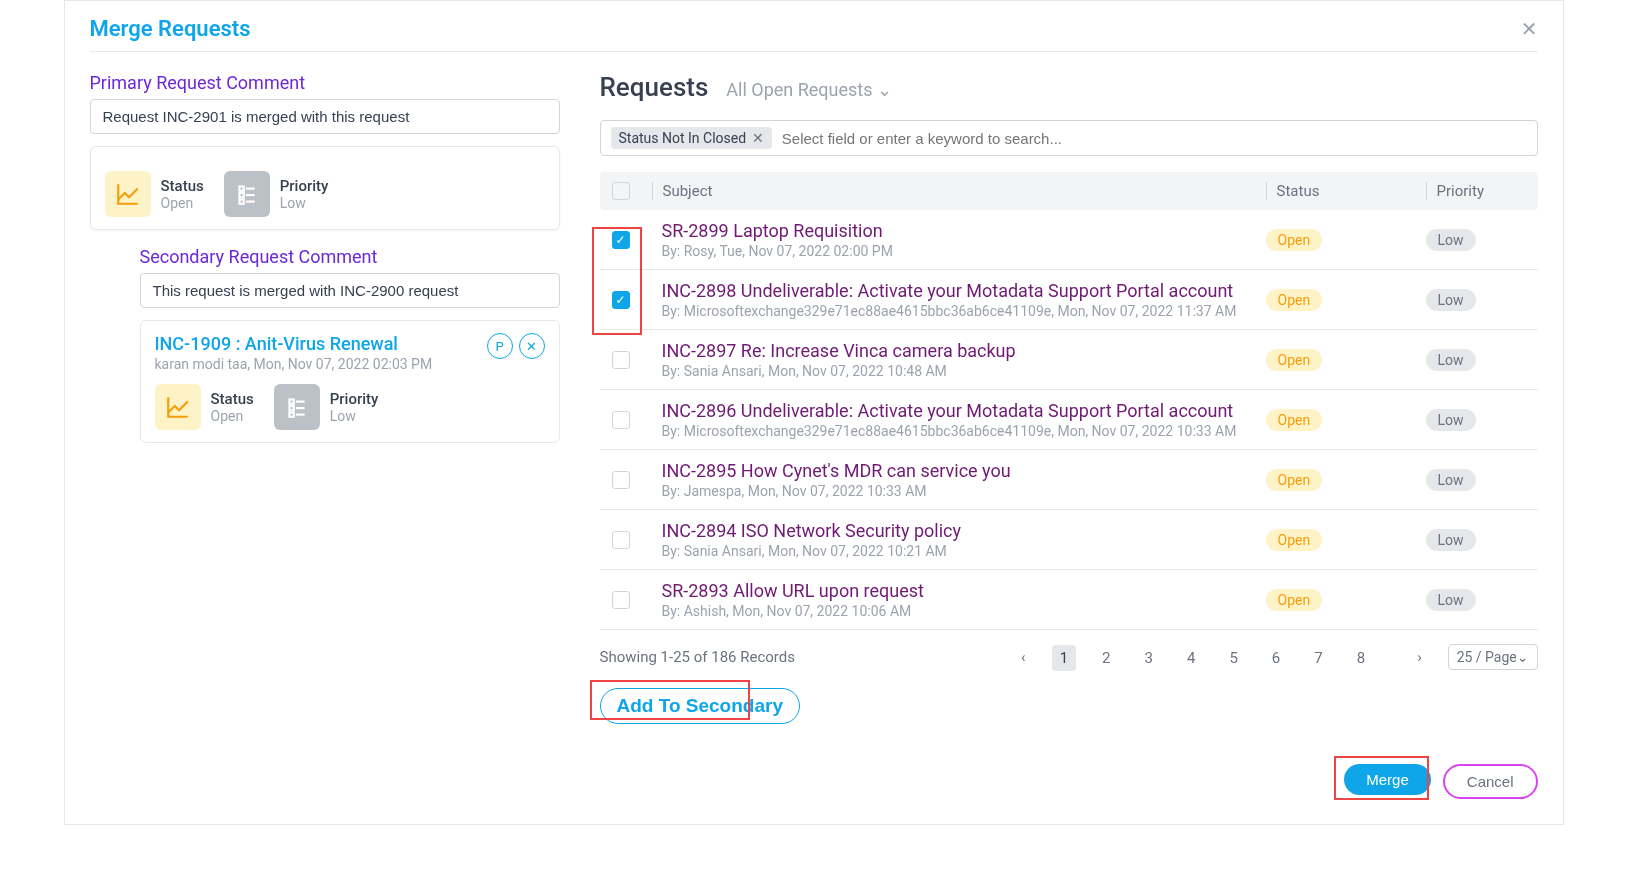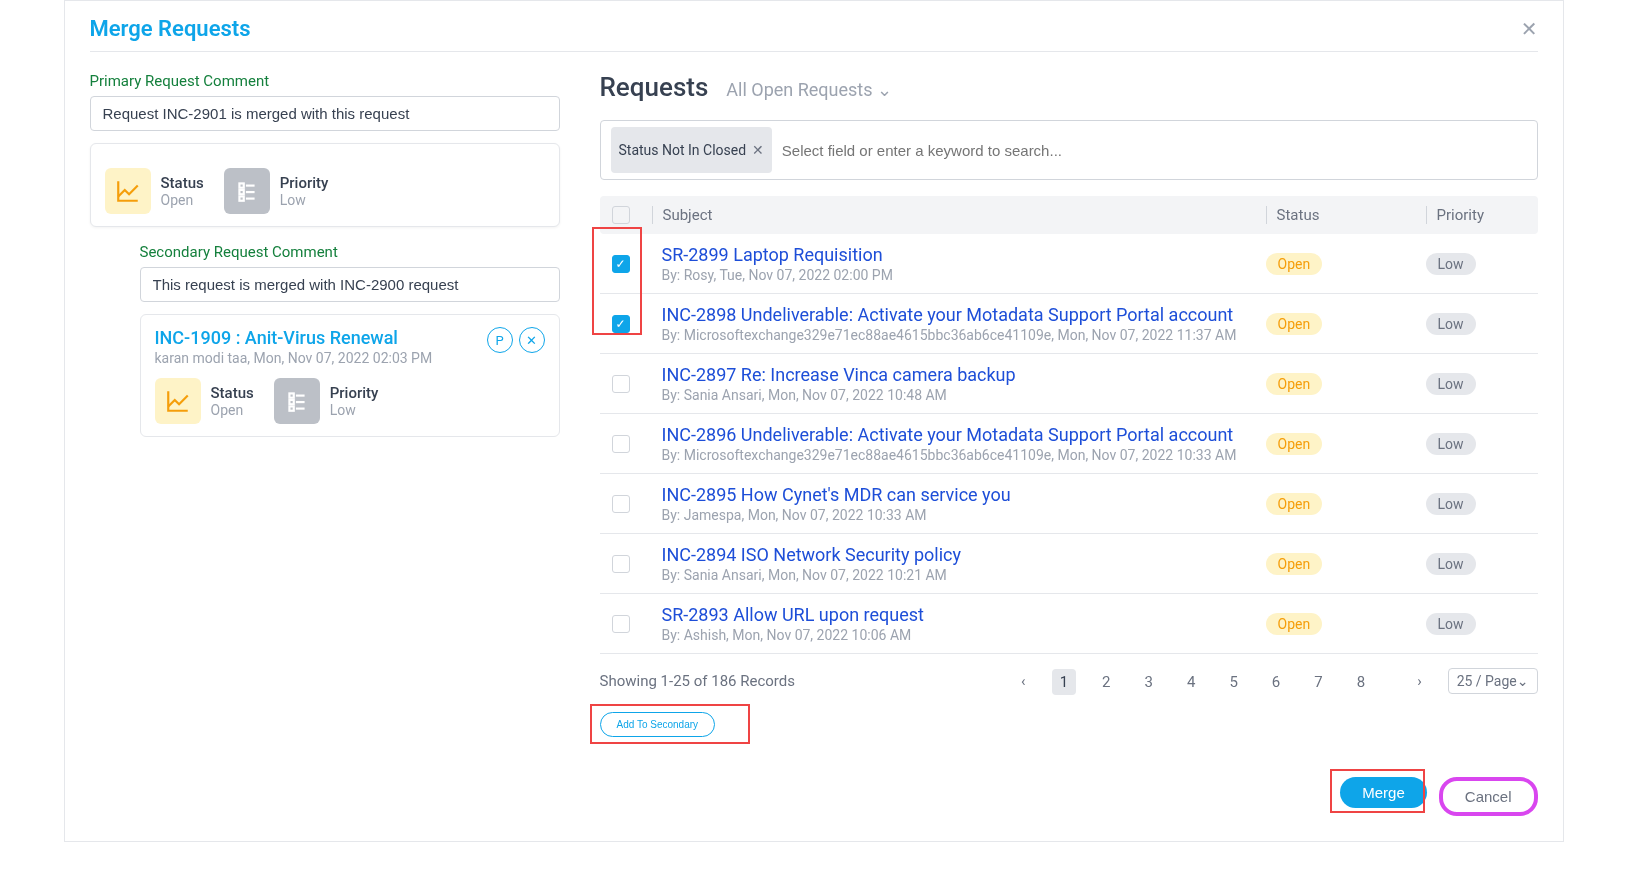--- a/index.html
+++ b/index.html
@@ -4,72 +4,72 @@
 <style>
 * { box-sizing: border-box; margin: 0; padding: 0; }
 body { font-family: -apple-system, BlinkMacSystemFont, 'Segoe UI', Roboto, sans-serif; background: #fff; color: #5a5a5a; }
 .modal { width: 1500px; margin: 0 auto; padding: 15px 25px; border: 1px solid #e5e7eb; border-radius: 0; position: relative; }
 .modal-header { border-bottom: 1px solid #e5e7eb; padding-bottom: 10px; margin-bottom: 20px; display: flex; justify-content: space-between; align-items: center; }
 .modal-title { color: #0ea5e9; font-size: 22px; font-weight: 600; }
 .close-x { color: #9ca3af; font-size: 20px; cursor: pointer; }
 .content { display: flex; gap: 40px; }
 .left-panel { width: 470px; flex-shrink: 0; }
 .right-panel { flex: 1; }
-.field-label { color: #15803d; font-size: 15px; margin-bottom: 6px; }
+.field-label { color: #6d28d9; font-size: 18px; margin-bottom: 6px; }
 .text-input { width: 100%; padding: 8px 12px; border: 1px solid #d1d5db; border-radius: 4px; font-size: 15px; color: #374151; }
 .card { background: #fff; border: 1px solid #e5e7eb; border-radius: 6px; padding: 12px 14px; margin-top: 12px; box-shadow: 0 1px 3px rgba(0,0,0,0.05); }
 .card-title { color: #0ea5e9; font-size: 20px; font-weight: 500; }
 .card-meta { color: #9ca3af; font-size: 14px; margin-top: 2px; }
 .card-actions { float: right; display: flex; gap: 6px; }
 .icon-circle { width: 26px; height: 26px; border: 1.5px solid #0ea5e9; border-radius: 50%; display: flex; align-items: center; justify-content: center; color: #0ea5e9; font-size: 13px; cursor: pointer; }
 .badge-row { display: flex; gap: 20px; margin-top: 12px; }
 .badge-block { display: flex; align-items: center; gap: 10px; }
 .badge-icon { width: 46px; height: 46px; border-radius: 6px; display: flex; align-items: center; justify-content: center; }
 .badge-icon.status { background: #fef3c7; color: #f59e0b; }
 .badge-icon.priority { background: #bcc0c7; color: #fff; }
 .badge-text .lbl { color: #374151; font-size: 15px; font-weight: 500; }
 .badge-text .val { color: #9ca3af; font-size: 14px; }
 .secondary-section { padding-left: 50px; margin-top: 16px; }
 .secondary-card { background: #fff; border: 1px solid #e5e7eb; border-radius: 6px; padding: 12px 14px; margin-top: 12px; }
 .req-header { display: flex; align-items: baseline; gap: 18px; }
 .req-title { font-size: 26px; color: #374151; font-weight: 500; }
 .req-filter { color: #9ca3af; font-size: 18px; cursor: pointer; }
 .search-bar { border: 1px solid #d1d5db; border-radius: 4px; padding: 6px 10px; margin-top: 18px; display: flex; align-items: center; gap: 10px; }
-.chip { background: #e5e7eb; color: #374151; border-radius: 4px; padding: 15px 8px; font-size: 14px; display: inline-flex; align-items: center; gap: 6px; }
+.chip { background: #e5e7eb; color: #374151; border-radius: 4px; padding: 3px 8px; font-size: 14px; display: inline-flex; align-items: center; gap: 6px; }
 .chip-x { cursor: pointer; color: #6b7280; }
 .search-input { border: none; outline: none; flex: 1; font-size: 15px; color: #9ca3af; }
 .table { margin-top: 16px; }
 .thead { background: #f3f4f6; display: flex; align-items: center; padding: 10px 12px; color: #6b7280; font-size: 15px; border-radius: 4px; }
 .th-check { width: 40px; }
 .th-subject { flex: 1; padding-left: 10px; border-left: 1px solid #d1d5db; }
 .th-status { width: 160px; padding-left: 10px; border-left: 1px solid #d1d5db; }
 .th-priority { width: 100px; padding-left: 10px; border-left: 1px solid #d1d5db; }
 .row { display: flex; align-items: center; padding: 10px 12px; border-bottom: 1px solid #e5e7eb; }
 .checkbox { width: 18px; height: 18px; border: 1.5px solid #d1d5db; border-radius: 3px; cursor: pointer; display: flex; align-items: center; justify-content: center; }
 .checkbox.checked { background: #0ea5e9; border-color: #0ea5e9; color: #fff; font-size: 12px; }
 .row-subject { flex: 1; padding-left: 10px; }
-.row-title { color: #1d4ed8; font-size: 18px; }
+.row-title { color: #701a75; font-size: 18px; }
 .row-meta { color: #9ca3af; font-size: 14px; margin-top: 2px; }
 .row-status { width: 160px; }
 .row-priority { width: 100px; }
 .pill { border-radius: 12px; padding: 3px 12px; font-size: 14px; display: inline-block; }
 .pill-open { background: #fef3c7; color: #f59e0b; }
 .pill-low { background: #e5e7eb; color: #6b7280; }
 .highlight-box { border: 2px solid #ef4444; position: absolute; pointer-events: none; }
 .pagination { display: flex; align-items: center; justify-content: space-between; margin-top: 14px; }
 .page-info { color: #6b7280; font-size: 15px; }
 .page-nav { display: flex; align-items: center; gap: 18px; }
 .page-btn { color: #6b7280; cursor: pointer; padding: 4px 8px; border-radius: 4px; font-size: 15px; }
 .page-btn.active { background: #e5e7eb; color: #374151; }
 .page-size { border: 1px solid #d1d5db; border-radius: 4px; padding: 4px 8px; color: #6b7280; cursor: pointer; font-size: 14px; }
-.add-secondary-btn { border: 1.5px solid #0ea5e9; color: #0ea5e9; background: #fff; border-radius: 18px; padding: 6px 16px; font-size: 10px; cursor: pointer; margin-top: 18px; }
+.add-secondary-btn { border: 1.5px solid #0ea5e9; color: #0ea5e9; background: #fff; border-radius: 18px; padding: 6px 16px; font-size: 19px; cursor: pointer; margin-top: 18px; font-weight: bold; }
 .footer { display: flex; justify-content: flex-end; gap: 12px; margin-top: 40px; padding-bottom: 10px; }
 .btn { border-radius: 18px; padding: 7px 22px; font-size: 15px; cursor: pointer; border: none; }
 .btn-primary { background: #0ea5e9; color: #fff; }
-.btn-secondary { background: #fff; color: #6b7280; border: 4px solid #d946ef; }
+.btn-secondary { background: #fff; color: #6b7280; border: 2px solid #d946ef; }
 .rel-wrap { position: relative; }
 svg.cardicon { width: 26px; height: 26px; }
 </style>
 </head>
 <body>
 
 <div class="modal rel-wrap">
   <div class="modal-header">
     <div class="modal-title">Merge Requests</div>
     <div class="close-x">✕</div>

